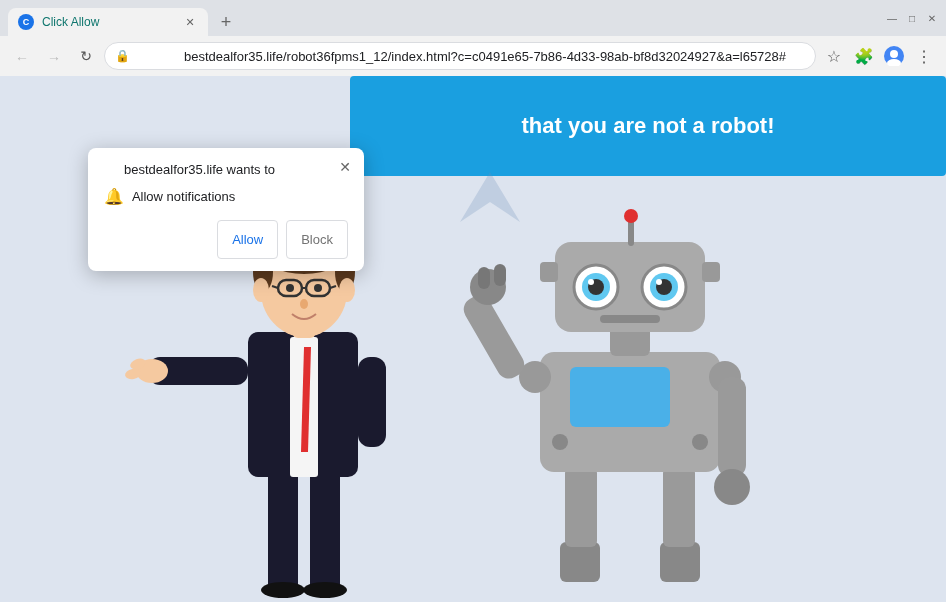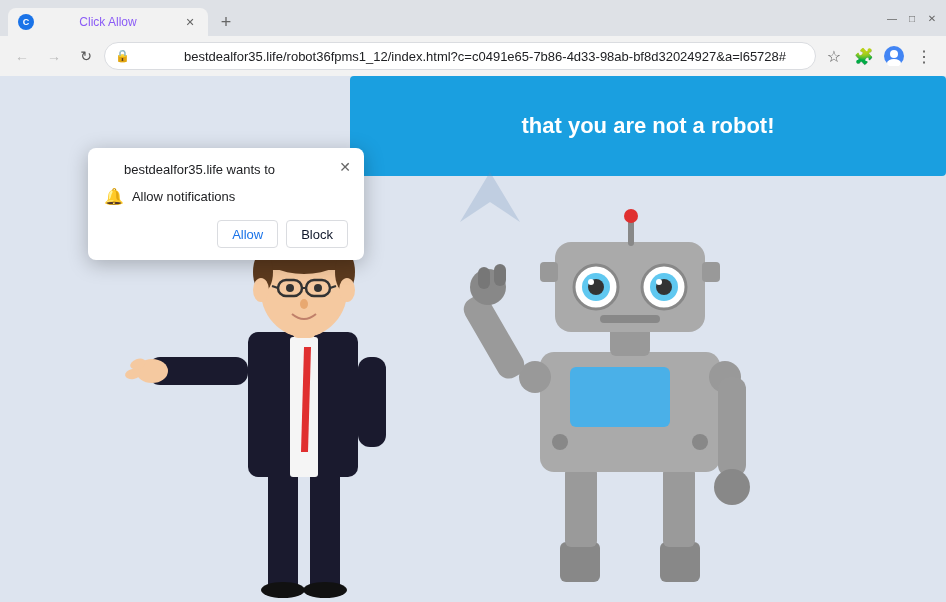--- a/index.html
+++ b/index.html
@@ -36,21 +36,21 @@
       font-size: 12px;
       color: #333;
     }
     .tab-favicon {
       width: 16px; height: 16px;
       background: #1a73e8;
       border-radius: 50%;
       display: flex; align-items: center; justify-content: center;
       color: #fff; font-size: 9px; font-weight: bold;
     }
-    .tab-title { flex: 1; font-size: 12px; color: #8b5cf6; text-align: center; }
+    .tab-title { flex: 1; font-size: 12px; color: #0f766e; }
     .tab-close {
       width: 16px; height: 16px;
       border-radius: 50%;
       display: flex; align-items: center; justify-content: center;
       font-size: 11px; color: #666; cursor: pointer;
     }
     .new-tab-btn {
       width: 28px; height: 28px;
       display: flex; align-items: center; justify-content: center;
       font-size: 18px; color: #666; cursor: pointer; border-radius: 50%;
@@ -183,31 +183,31 @@
       margin-bottom: 14px;
     }
     .bell-icon { font-size: 16px; color: #555; }
     .popup-notification-text { font-size: 13px; color: #202124; }
     .popup-buttons {
       display: flex;
       justify-content: flex-end;
       gap: 8px;
     }
     .popup-btn {
-      height: 28px;
+      height: 39px;
       padding: 0 14px;
       border-radius: 4px;
       font-size: 13px;
       cursor: pointer;
       border: 1px solid #dadce0;
       background: #fff;
       color: #1a73e8;
       font-weight: 500;
     }
-    .popup-btn.block { color: #0f172a; }
+    .popup-btn.block { color: #737373; }
 
     
     .scene-svg {
       position: absolute;
       bottom: 0;
       left: 0;
       width: 100%;
       height: 490px;
     }
   </style>

